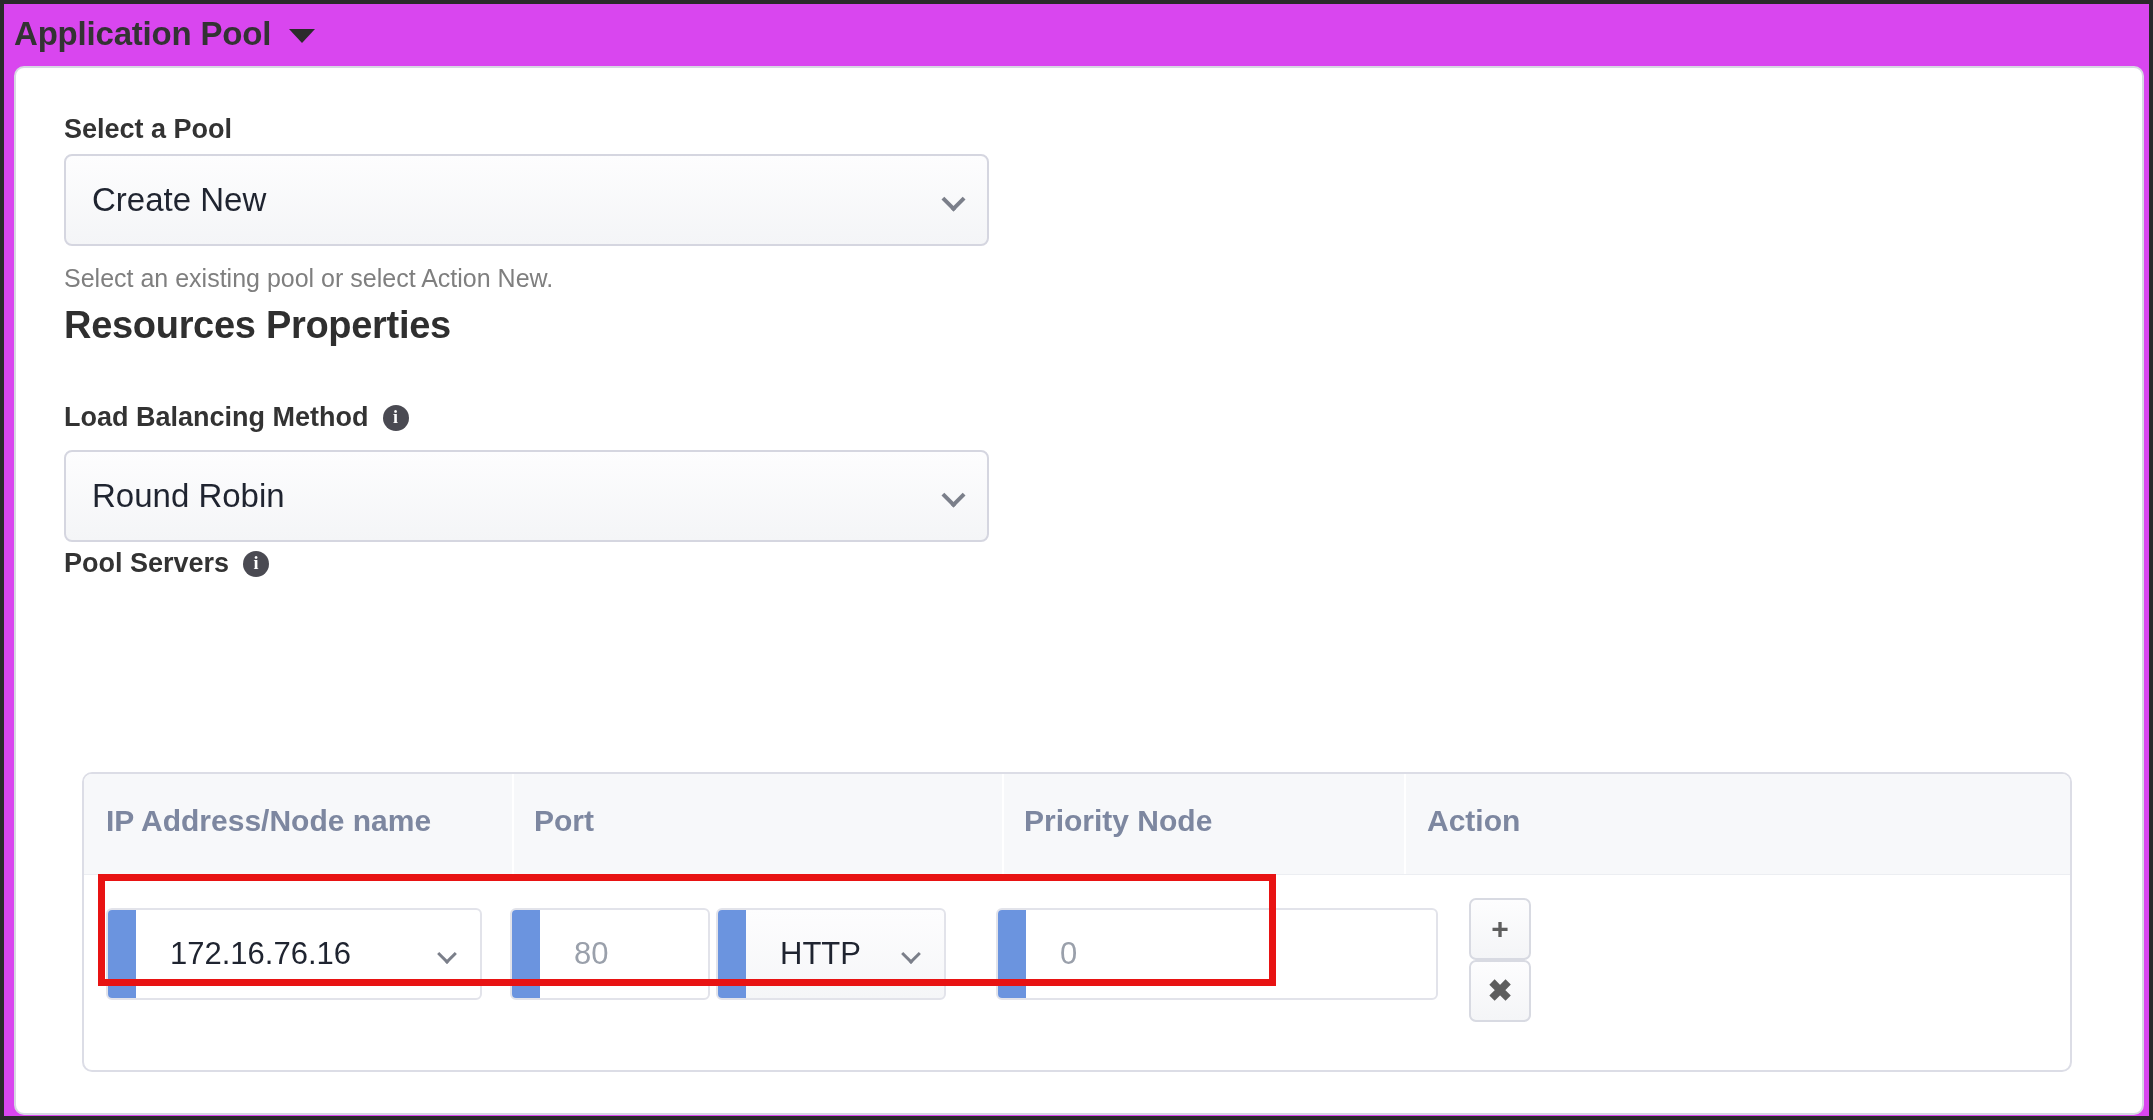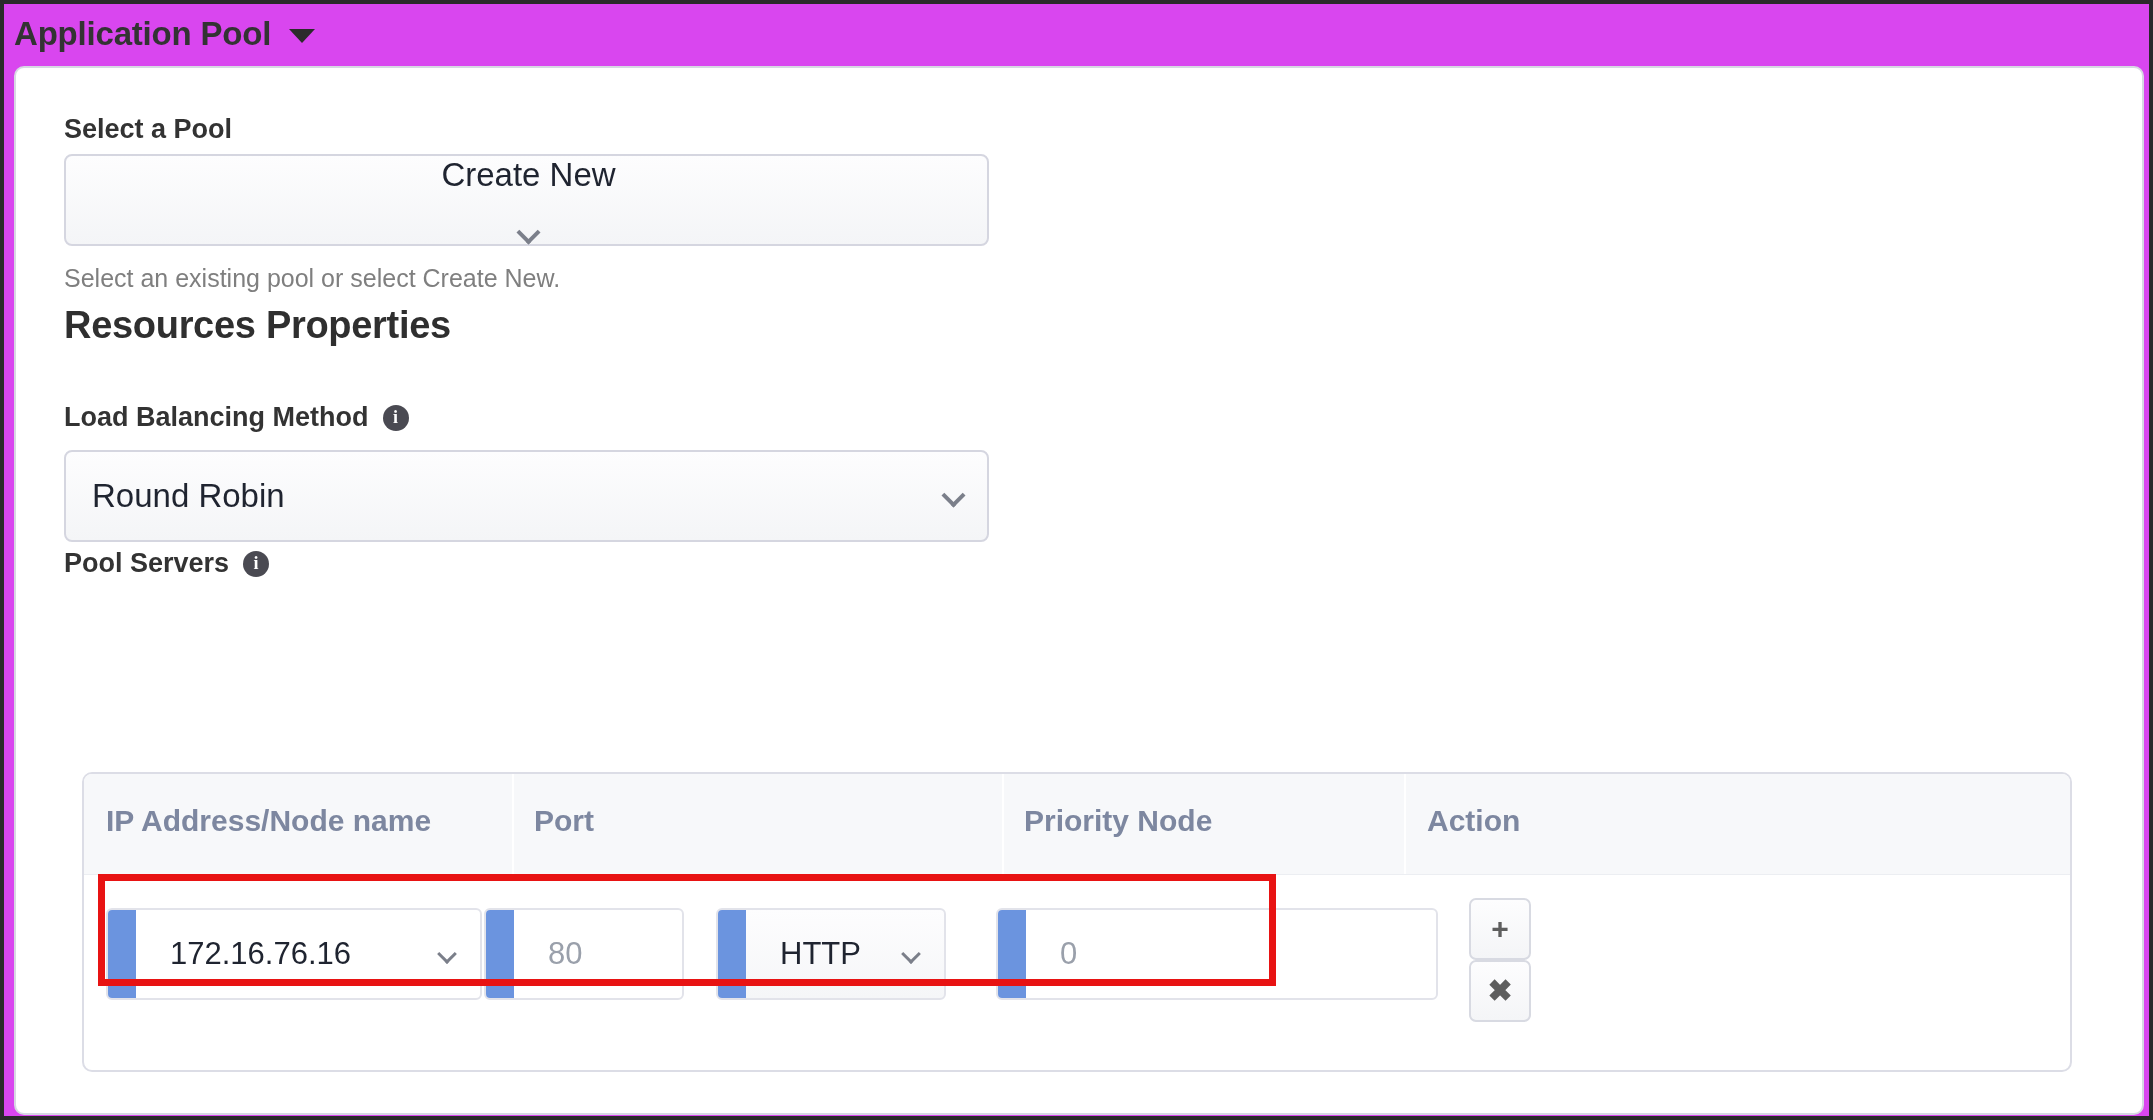--- a/index.html
+++ b/index.html
@@ -259,26 +259,26 @@
   </div>
 
   <div id="outer-panel">
 
     <div style="position:absolute;left:48px;top:46px;">
       <span class="field-label">
           <span>Select a Pool</span>
         </span>
     </div>
 
-    <div class="select-box" style="left:48px;top:86px;width:925px;height:92px;flex-direction:column;">
+    <div class="select-box" style="left:48px;top:86px;width:925px;height:92px;">
       <span class="value">Create New</span>
       <span class="chev"></span>
     </div>
 
-    <div class="helper-text" style="position:absolute;left:48px;top:196px;">Select an existing pool or select Create New.</div>
+    <div class="helper-text" style="position:absolute;left:48px;top:196px;">Select an existing pool or select Action New.</div>
 
     <div class="big-heading" style="position:absolute;left:48px;top:236px;">Resources Properties</div>
 
     <div class="field-label" style="position:absolute;left:48px;top:334px;">
       <span>Load Balancing Method</span>
       <span class="info-icon">i</span>
     </div>
 
     <div class="select-box" style="left:48px;top:382px;width:925px;height:92px;">
       <span class="value">Round Robin</span>
@@ -306,21 +306,21 @@
     <div>
 
       <div class="cell-field" style="left:22px;top:134px;width:376px;">
         <span class="blue-bar"></span>
         <span class="txt dark">172.16.76.16</span>
         <span class="chevwrap">
             <span class="chev small"></span>
           </span>
       </div>
 
-      <div class="cell-field" style="left:400px;top:134px;width:200px;">
+      <div class="cell-field" style="left:426px;top:134px;width:200px;">
         <span class="blue-bar"></span>
         <span class="txt muted">80</span>
       </div>
 
       <div class="cell-field shaded" style="left:632px;top:134px;width:230px;">
         <span class="blue-bar"></span>
         <span class="txt dark">HTTP</span>
         <span class="chevwrap">
             <span class="chev small"></span>
           </span>

